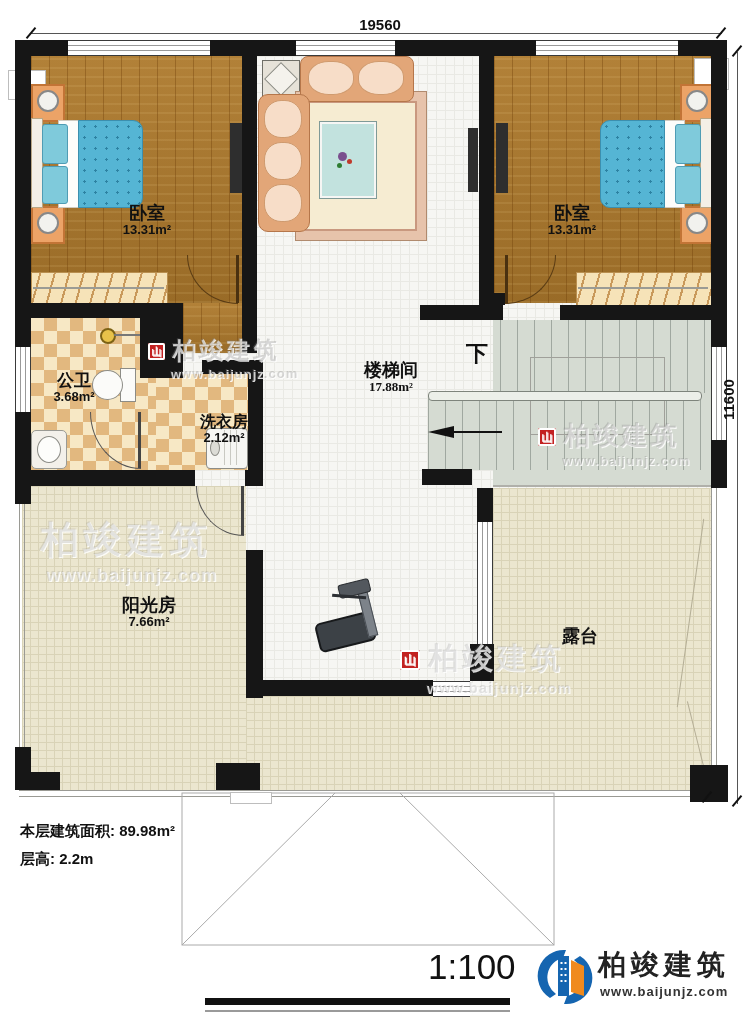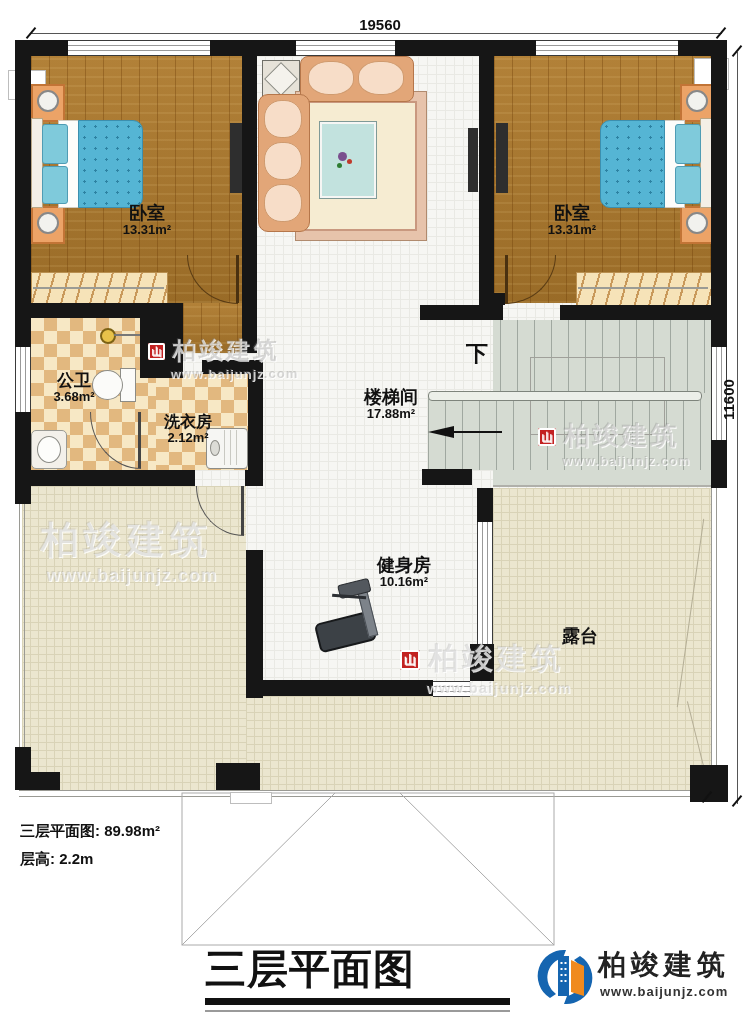--- a/index.html
+++ b/index.html
@@ -175,31 +175,31 @@
     <span class="ar">13.31m²</span>
   </div>
   <div class="label" style="left:517px;top:204px;width:110px;">
     <span class="nm">卧室</span>
     <span class="ar">13.31m²</span>
   </div>
   <div class="label" style="left:34px;top:372px;width:80px;">
     <span class="nm" style="font-size:17px;">公卫</span>
     <span class="ar">3.68m²</span>
   </div>
-  <div class="label" style="left:138px;top:414px;width:100px;">
+  <div class="label" style="left:138px;top:414px;width:100px;padding-left:36px;">
     <span class="nm" style="font-size:16px;">洗衣房</span>
     <span class="ar">2.12m²</span>
   </div>
-  <div class="label" style="left:336px;top:388px;width:110px;">
+  <div class="label" style="left:336px;top:361px;width:110px;font-family:Liberation Serif, serif;">
     <span class="nm">楼梯间</span>
     <span class="ar">17.88m²</span>
   </div>
-  <div class="label" style="left:349px;top:556px;width:110px;">
-    <span class="nm">健身房</span>
-    <span class="ar">10.16m²</span>
+  <div class="label" style="left:94px;top:596px;width:110px;">
+    <span class="nm">阳光房</span>
+    <span class="ar">7.66m²</span>
   </div>
   <div class="label" style="left:530px;top:627px;width:100px;">
     <span class="nm">露台</span>
   </div>
 
   <div class="dimline" style="left:30px;top:33px;width:692px;height:1px;"></div>
   <div class="tick" style="left:24px;top:32px;"></div>
   <div class="tick" style="left:714px;top:32px;"></div>
   <div class="dim" style="left:330px;top:16px;width:100px;text-align:center;"><span>19560</span></div>
   <div class="dimline" style="left:737px;top:52px;width:1px;height:752px;"></div>
@@ -222,31 +222,31 @@
   <div class="wm" style="left:40px;top:514px;font-size:38px;color:rgba(130,130,130,.20);">
     <span style="letter-spacing:5px;">柏竣建筑</span>
     <span class="url" style="font-size:18px;margin-left:6px;">www.baijunjz.com</span>
   </div>
   <div class="wm" style="left:400px;top:638px;font-size:30px;color:rgba(130,130,130,.22);">
     <span class="ico" style="width:20px;height:20px;font-size:12px;line-height:20px;">山</span>
     <span style="letter-spacing:4px;">柏竣建筑</span>
     <span class="url" style="font-size:15px;margin-left:26px;">www.baijunjz.com</span>
   </div>
 
-  <div class="abs" style="left:20px;top:822px;font-size:15px;font-weight:600;color:#111;z-index:60;"><span>三层平面图: 89.98m²</span></div>
+  <div class="abs" style="left:20px;top:822px;font-size:15px;font-weight:600;color:#111;z-index:60;"><span>本层建筑面积: 89.98m²</span></div>
   <div class="abs" style="left:20px;top:850px;font-size:15px;font-weight:600;color:#111;z-index:60;"><span>层高: 2.2m</span></div>
 
   <svg width="378" height="158" viewBox="0 0 378 158" style="position:absolute;left:180px;top:790px;z-index:4;">
     <rect x="2" y="3" width="372" height="152" fill="none" stroke="#aaaaaa" stroke-width="1"></rect>
     <line x1="2" y1="155" x2="155" y2="3" stroke="#aaaaaa" stroke-width="1"></line>
     <line x1="220" y1="3" x2="374" y2="155" stroke="#aaaaaa" stroke-width="1"></line>
   </svg>
   <div class="tick" style="left:700px;top:796px;"></div>
 
-  <div class="abs" style="left:205px;top:942px;width:215px;font-size:41px;font-weight:bold;color:#111;z-index:60;letter-spacing:1px;"><span>三层平面图</span></div>
+  <div class="abs" style="left:428px;top:947px;font-size:35px;color:#111;z-index:60;"><span>1:100</span></div>
   <div class="abs" style="left:205px;top:998px;width:305px;height:7px;background:#111;z-index:60;"></div>
   <div class="abs" style="left:205px;top:1010px;width:305px;height:2px;background:#9a9a9a;z-index:60;"></div>
 
   <svg width="58" height="62" viewBox="0 0 58 62" style="position:absolute;left:536px;top:946px;z-index:60;">
     <path d="M14 52 A 26 26 0 0 1 30 4 L 27 12 A 20 20 0 0 0 20 48 Z" fill="#1565b0"></path>
     <path d="M44 10 A 26 26 0 0 1 28 58 L 31 50 A 20 20 0 0 0 38 14 Z" fill="#1565b0"></path>
     <rect x="22" y="10" width="11" height="40" fill="#1565b0"></rect>
     <polygon points="35,14 48,20 48,50 35,46" fill="#f08a1e"></polygon>
     <g fill="#ffffff">
       <rect x="24.5" y="16" width="2" height="2"></rect>

